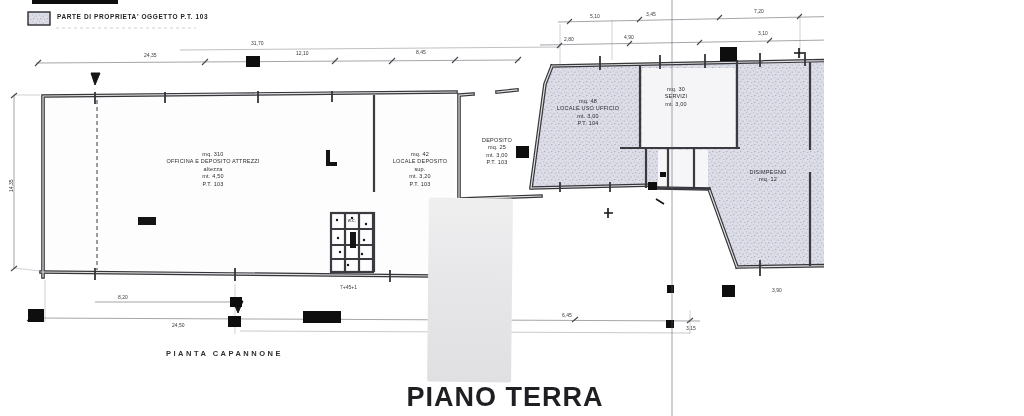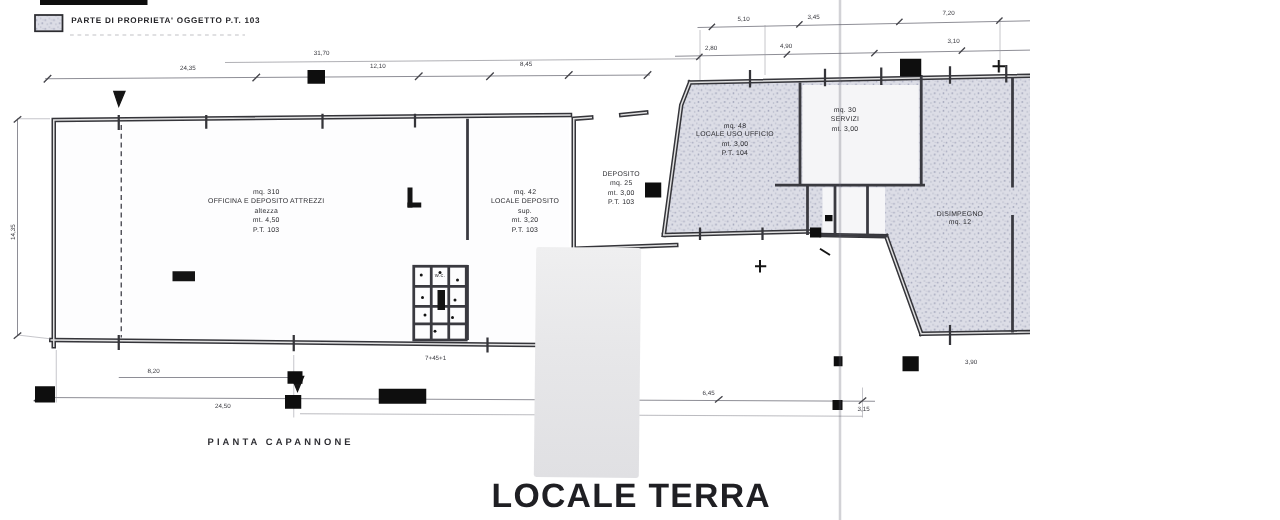--- a/index.html
+++ b/index.html
@@ -207,15 +207,15 @@
   <span class="dim" style="left:850px;top:28px;">5,65</span>
   <span class="dim" style="left:936px;top:25px;">8,40</span>
   <span class="dim" style="left:118px;top:294px;">8,20</span>
   <span class="dim" style="left:172px;top:322px;">24,50</span>
   <span class="dim" style="left:562px;top:312px;">6,45</span>
   <span class="dim" style="left:686px;top:325px;">3,15</span>
   <span class="dim" style="left:340px;top:284px;">7+45+1</span>
   <span class="dim" style="left:772px;top:287px;">3,90</span>
 
   <div id="subtitle">PIANTA CAPANNONE</div>
-  <div id="main-title">LOCALE TERRA</div>
+  <div id="main-title">PIANO TERRA</div>
 
 </div>
 
 </body></html>

